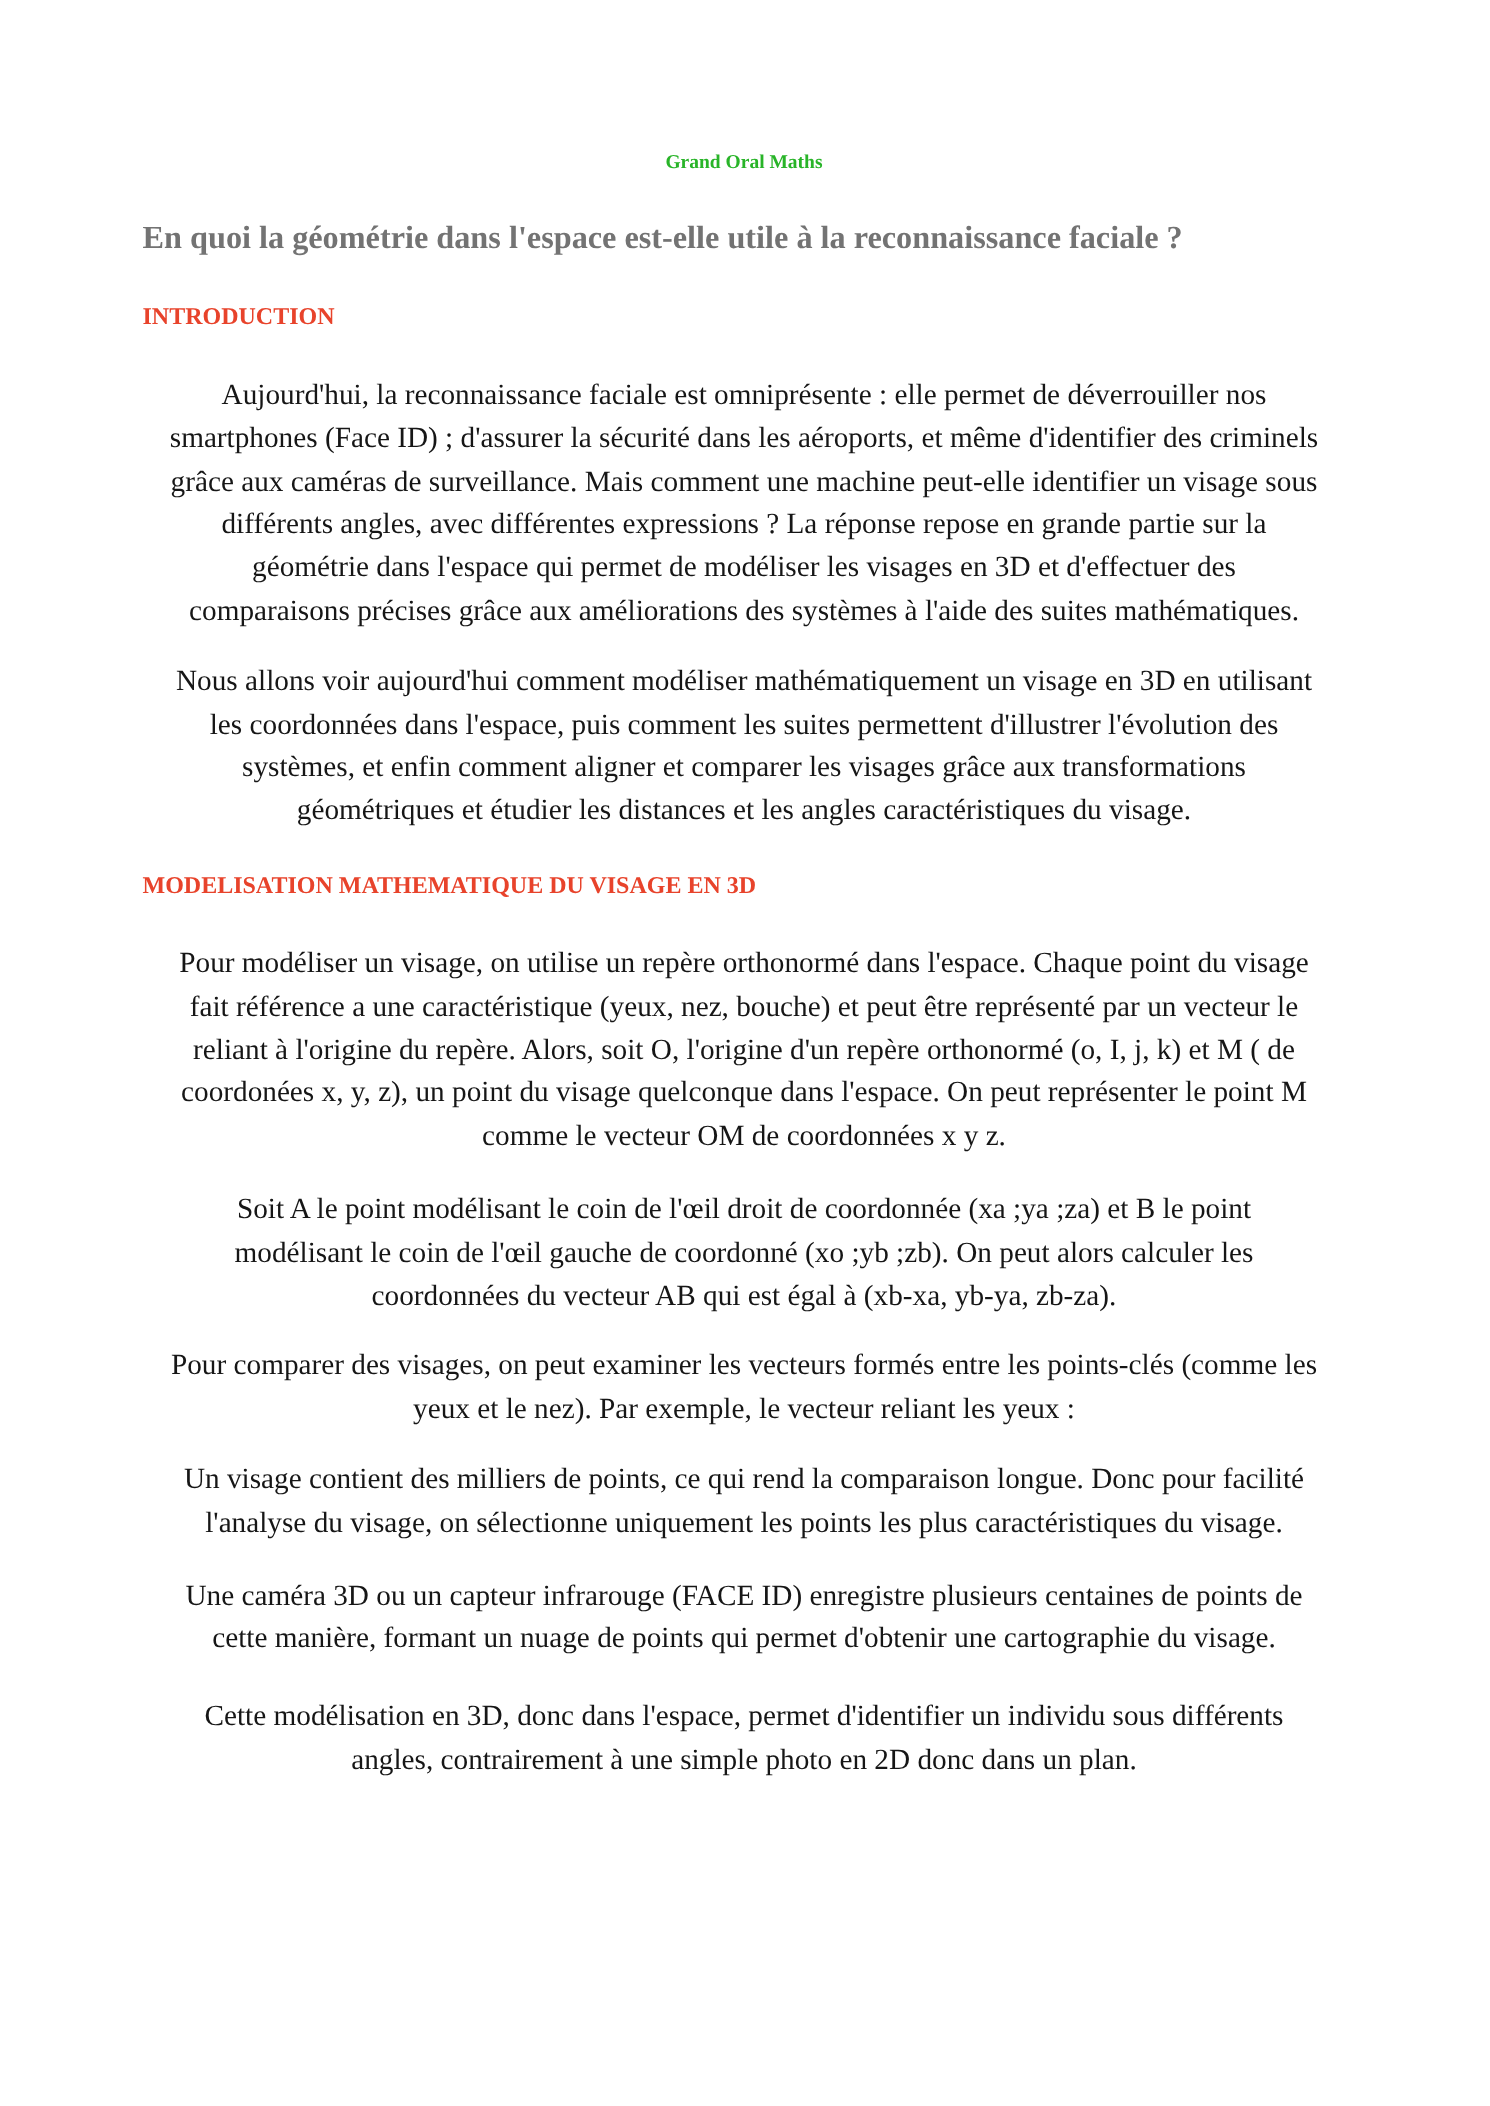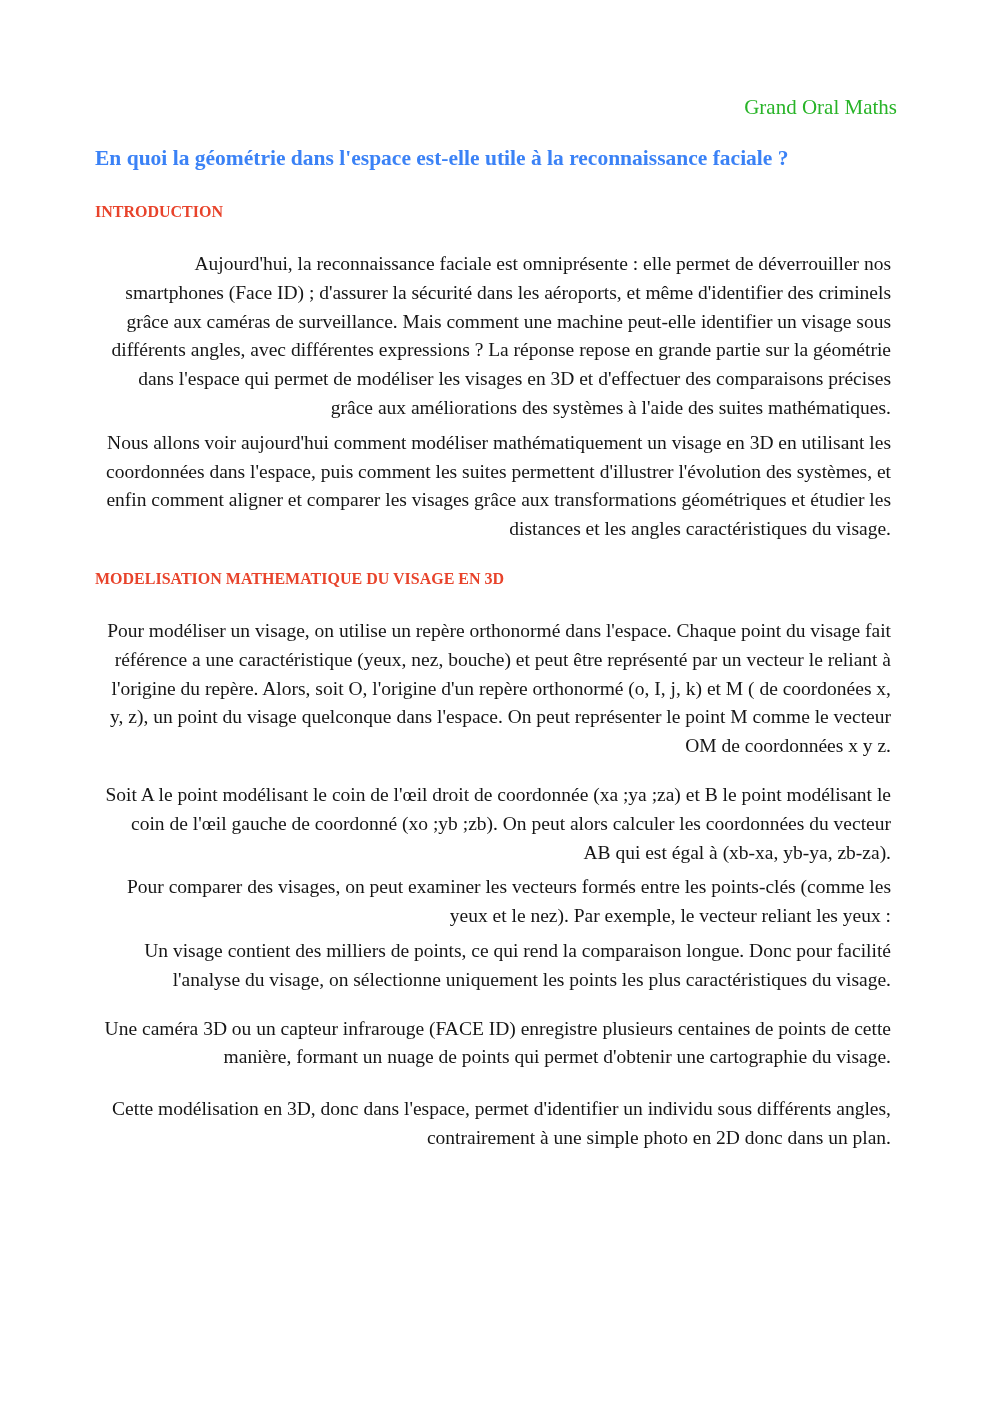--- a/index.html
+++ b/index.html
@@ -17,32 +17,32 @@
     -webkit-font-smoothing:antialiased;
   }
   .page{
     box-sizing:border-box;
     width:993px;height:1404px;
     padding:93px 96px 0 95px;
     background:var(--page-background);
     overflow:hidden;
   }
   .doc-title{
-    font-size:21px;
+    font-size:13px;
     line-height:29px;
-    font-weight:normal;
-    text-align:right;
+    font-weight:bold;
+    text-align:center;
     color:var(--title-green);
   }
   .question{
     margin:21px 0 0 0;
     font-size:21.5px;
     line-height:31px;
     font-weight:bold;
-    color:#3b82f6;
+    color:#737373;
   }
   .sec-heading{
     margin:23px 0 0 0;
     font-size:16px;
     line-height:29px;
     font-weight:bold;
     color:var(--heading-red);
   }
   .sec-heading.second{
     margin-top:20px;
@@ -50,24 +50,24 @@
   .para-group{
     margin:20px 0 0 0;
   }
   .para-group.first-of-section{
     margin-top:24px;
   }
   .para-group.last{
     margin-top:23px;
   }
   .para-group p{
-    margin:6px;
+    margin:18px;
     font-size:19.5px;
     line-height:28.8px;
-    text-align:right;
+    text-align:center;
   }
 </style>
 </head>
 <body>
 
 <div class="page">
 
   <div class="doc-title">Grand Oral Maths</div>
 
   <h1 class="question">En quoi la géométrie dans l'espace est-elle utile à la reconnaissance faciale ?</h1>

